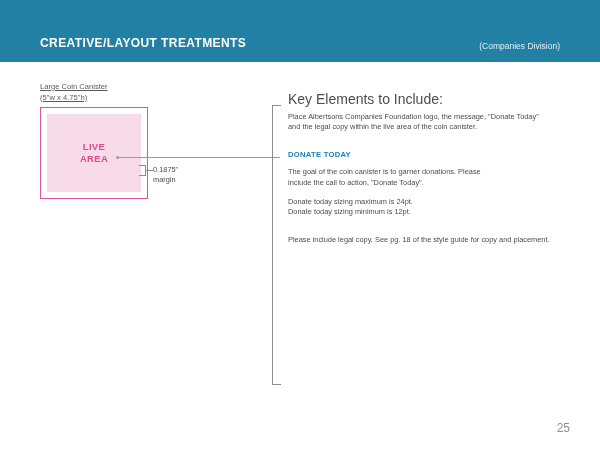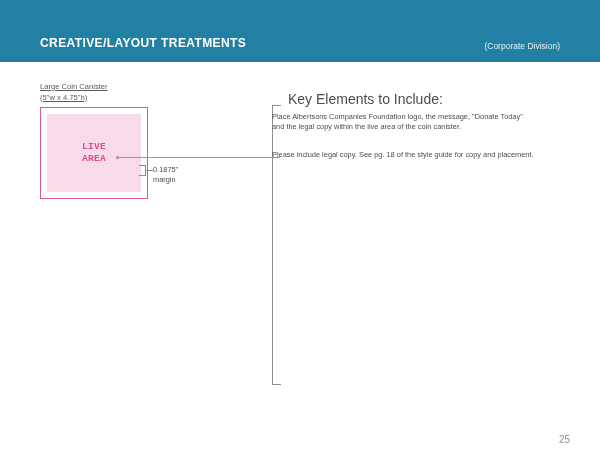--- a/index.html
+++ b/index.html
@@ -79,21 +79,20 @@
     right: 0;
     top: 50%;
     transform: translateY(-50%);
     text-align: center;
     font-size: 9.5px;
     font-weight: bold;
     line-height: 12px;
     letter-spacing: 0.3px;
     color: #e0498f;
     white-space: pre-line;
-    font-family: Liberation Mono, monospace;
   }
 
   
   .leader-dot {
     position: absolute;
     left: 116px;
     top: 156px;
     width: 3px;
     height: 3px;
     border-radius: 50%;
@@ -154,21 +153,21 @@
     position: absolute;
     left: 288px;
     top: 91px;
     font-size: 14px;
     color: #4c4c4c;
     white-space: nowrap;
   }
 
   .content-col {
     position: absolute;
-    left: 272px;
+    left: 288px;
     top: 112px;
     width: 300px;
   }
   .intro-para {
     font-size: 7.4px;
     line-height: 10.2px;
     color: #4c4c4c;
     white-space: pre-line;
     margin: 0 0 18px 0;
   }
@@ -194,31 +193,31 @@
     line-height: 10.2px;
     color: #4c4c4c;
     white-space: pre-line;
     margin: 0;
   }
 
   
   .page-number {
     position: absolute;
     right: 30px;
-    bottom: 18px;
-    font-size: 10px;
+    bottom: 28px;
+    font-size: 12px;
     color: #8f8f8f;
   }
 </style>
 </head>
 <body>
 
 <div class="header-bar"></div>
 <div class="header-title">CREATIVE/LAYOUT TREATMENTS</div>
-<div class="header-division">(Corporate Division)</div>
+<div class="header-division">(Companies Division)</div>
 
 <div class="canister-caption">Large Coin Canister
 (5"w x 4.75"h)</div>
 
 <div class="canister-outer">
   <div class="canister-live">
     <div class="live-area-label">LIVE
 AREA</div>
   </div>
 </div>
@@ -233,19 +232,26 @@
 
 <div class="bracket"></div>
 
 <div class="key-elements-heading">Key Elements to Include:</div>
 
 <div class="content-col">
   <p class="intro-para">Place Albertsons Companies Foundation logo, the message, "Donate Today"
 and the legal copy within the live area of the coin canister.</p>
 
 
+  <div class="section">
+    <div class="section-title">DONATE TODAY</div>
+    <p class="section-body">The goal of the coin canister is to garner donations. Please
+include the call to action, "Donate Today".</p>
+    <p class="section-sizing">Donate today sizing maximum is 24pt.
+Donate today sizing minimum is 12pt.</p>
+  </div>
 
   <div class="section">
     <p class="section-body">Please include legal copy. See pg. 18 of the style guide for copy and placement.</p>
   </div>
 </div>
 
 <div class="page-number">25</div>
 
 </body></html>

